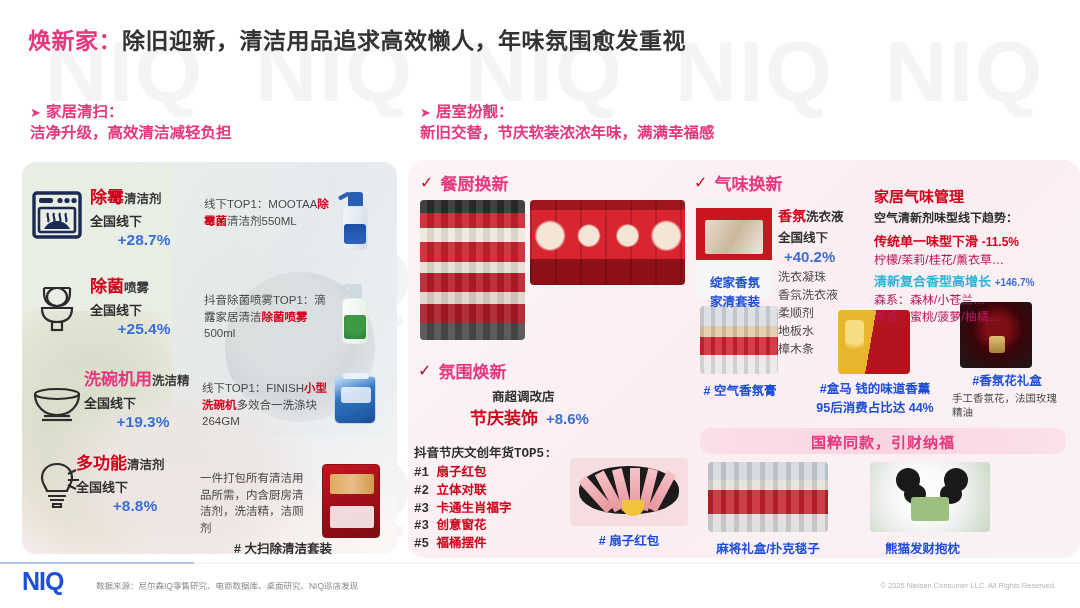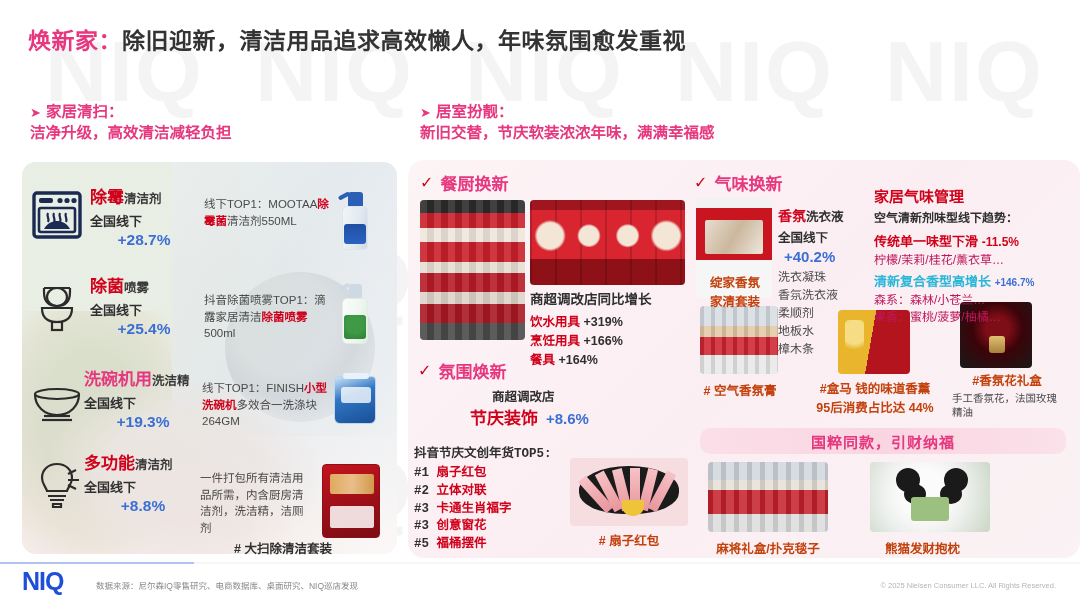--- a/index.html
+++ b/index.html
@@ -185,21 +185,21 @@
         background:linear-gradient(180deg,#f6c2c6,#e8969d); transform-origin: bottom center; }
   .ph-fan .pivot { position:absolute; bottom:14%; left:44%; width:22px; height:16px;
         background:#f0c43a; border-radius:0 0 10px 10px; }
 
   .stat-block { font-size: 12.5px; line-height: 1.5; }
   .stat-title { font-size: 13.5px; font-weight: 800; color: #2f2f2f; }
   .stat-line { font-weight: 800; }
   .stat-k { color: #d0021b; }
   .stat-v { color: #2f2f2f; }
 
-  .cap { font-size: 12.5px; font-weight: 800; color: #c2410c; text-align:center; white-space:nowrap; }
+  .cap { font-size: 12.5px; font-weight: 800; color: #1d4ed8; text-align:center; white-space:nowrap; }
   .cap-sub { font-size: 10.5px; color: #4a4a4a; line-height: 1.35; }
 
   .bg-soft {
     position:absolute; border-radius: 16px;
     background: linear-gradient(135deg, #fdf4f6 0%, #fbeef2 50%, #faf2f4 100%);
   }
   .banner {
     position:absolute; border-radius: 10px;
     background: linear-gradient(90deg,#fbdfe8 0%,#f9d5e2 50%,#fbe1e9 100%);
     display:flex; align-items:center; justify-content:center;text-align:right;
@@ -373,21 +373,21 @@
 
   <div class="row" style="left:22px; top:452px; width:375px; height:100px;">
     <div class="row-icon" style="left:8px; top:6px;">
       <svg viewBox="0 0 54 54" width="54" height="54">
         <path d="M27 6c-9 0-15 6-15 14 0 6 4 9 5 13h20c1-4 5-7 5-13 0-8-6-14-15-14z" fill="none" stroke="#2b2b2b" stroke-width="2.2"></path>
         <path d="M18 38h18M20 42h14" stroke="#2b2b2b" stroke-width="2.2"></path>
         <path d="M23 46h8v3h-8z" fill="none" stroke="#2b2b2b" stroke-width="2.2"></path>
         <path d="M38 16l8-4M38 22h11M38 27l8 4" stroke="#2b2b2b" stroke-width="2.2" fill="none"></path>
       </svg>
     </div>
-    <div class="row-main" style="left:62px; top:2px; width:118px;">
+    <div class="row-main" style="left:54px; top:2px; width:118px;">
       <div class="row-h"><span class="big">多功能</span><span class="sm">清洁剂</span></div>
       <div class="row-sub">全国线下</div>
       <div class="row-pct">+8.8%</div>
     </div>
     <div class="row-desc" style="top:18px; left:178px; width:112px;">一件打包所有清洁用品所需，内含厨房清洁剂，洗洁精，洁厕剂</div>
     <div class="row-prod" style="left:300px; top:12px;">
       <div class="redbox">
           <div class="gold"></div>
           <div class="wht"></div>
         </div>
@@ -399,35 +399,20 @@
 
   <div class="panel" style="left:420px; top:170px; width:270px;">
     <div style="display:flex; align-items:center;">
       <span class="check">✓</span>
       <span class="panel-title">餐厨换新</span>
     </div>
   </div>
   <div class="photo ph-shelfred" style="position:absolute; left:420px; top:200px; width:105px; height:140px; z-index:4;"></div>
   <div class="photo ph-lion" style="position:absolute; left:530px; top:200px; width:155px; height:85px; z-index:4;"></div>
 
-  <div class="stat-block" style="position:absolute; left:530px; top:290px; width:160px; z-index:5;">
-    <div class="stat-title">商超调改店同比增长</div>
-    <div class="stat-line" style="margin-top:3px;">
-      <span class="stat-k">饮水用具</span>
-      <span class="stat-v">+319%</span>
-    </div>
-    <div class="stat-line">
-      <span class="stat-k">烹饪用具</span>
-      <span class="stat-v">+166%</span>
-    </div>
-    <div class="stat-line">
-      <span class="stat-k">餐具</span>
-      <span class="stat-v">+164%</span>
-    </div>
-  </div>
 
   <div class="panel" style="left:418px; top:358px; width:270px;">
     <div style="display:flex; align-items:center;">
       <span class="check">✓</span>
       <span class="panel-title">氛围焕新</span>
     </div>
   </div>
   <div style="position:absolute; left:492px; top:386px; z-index:5;">
     <div class="fr-sub">商超调改店</div>
   </div>

